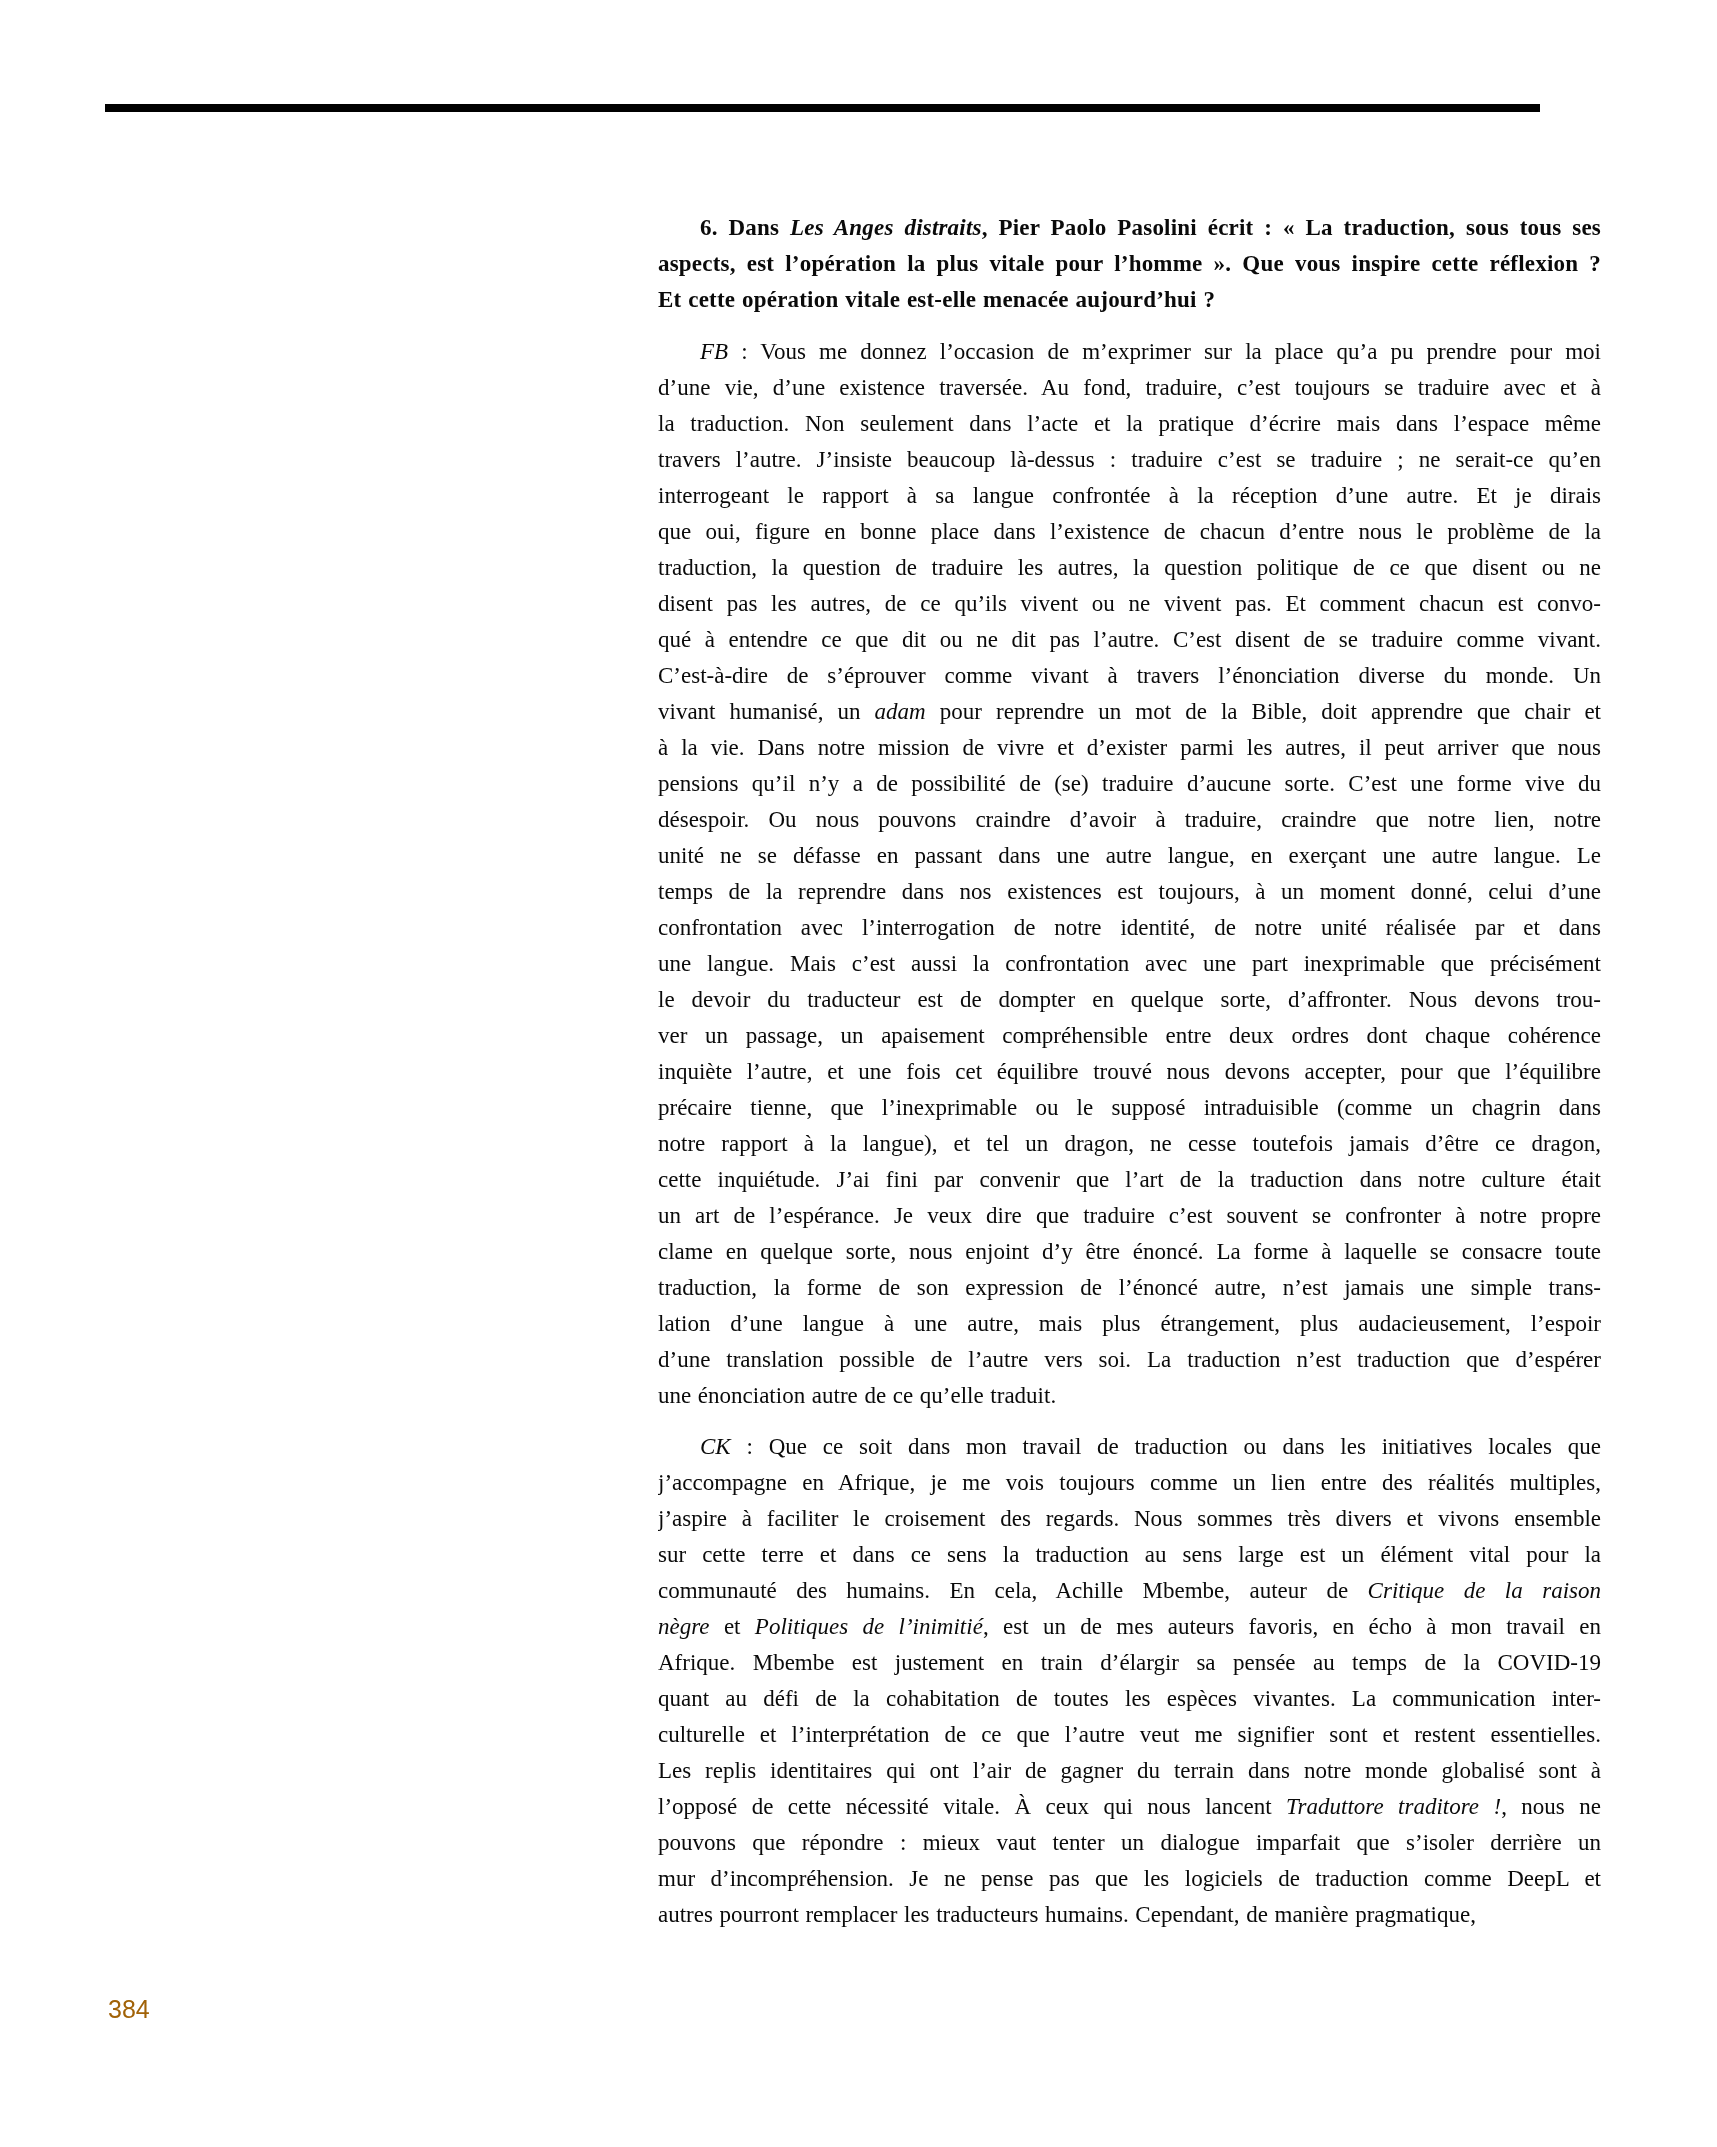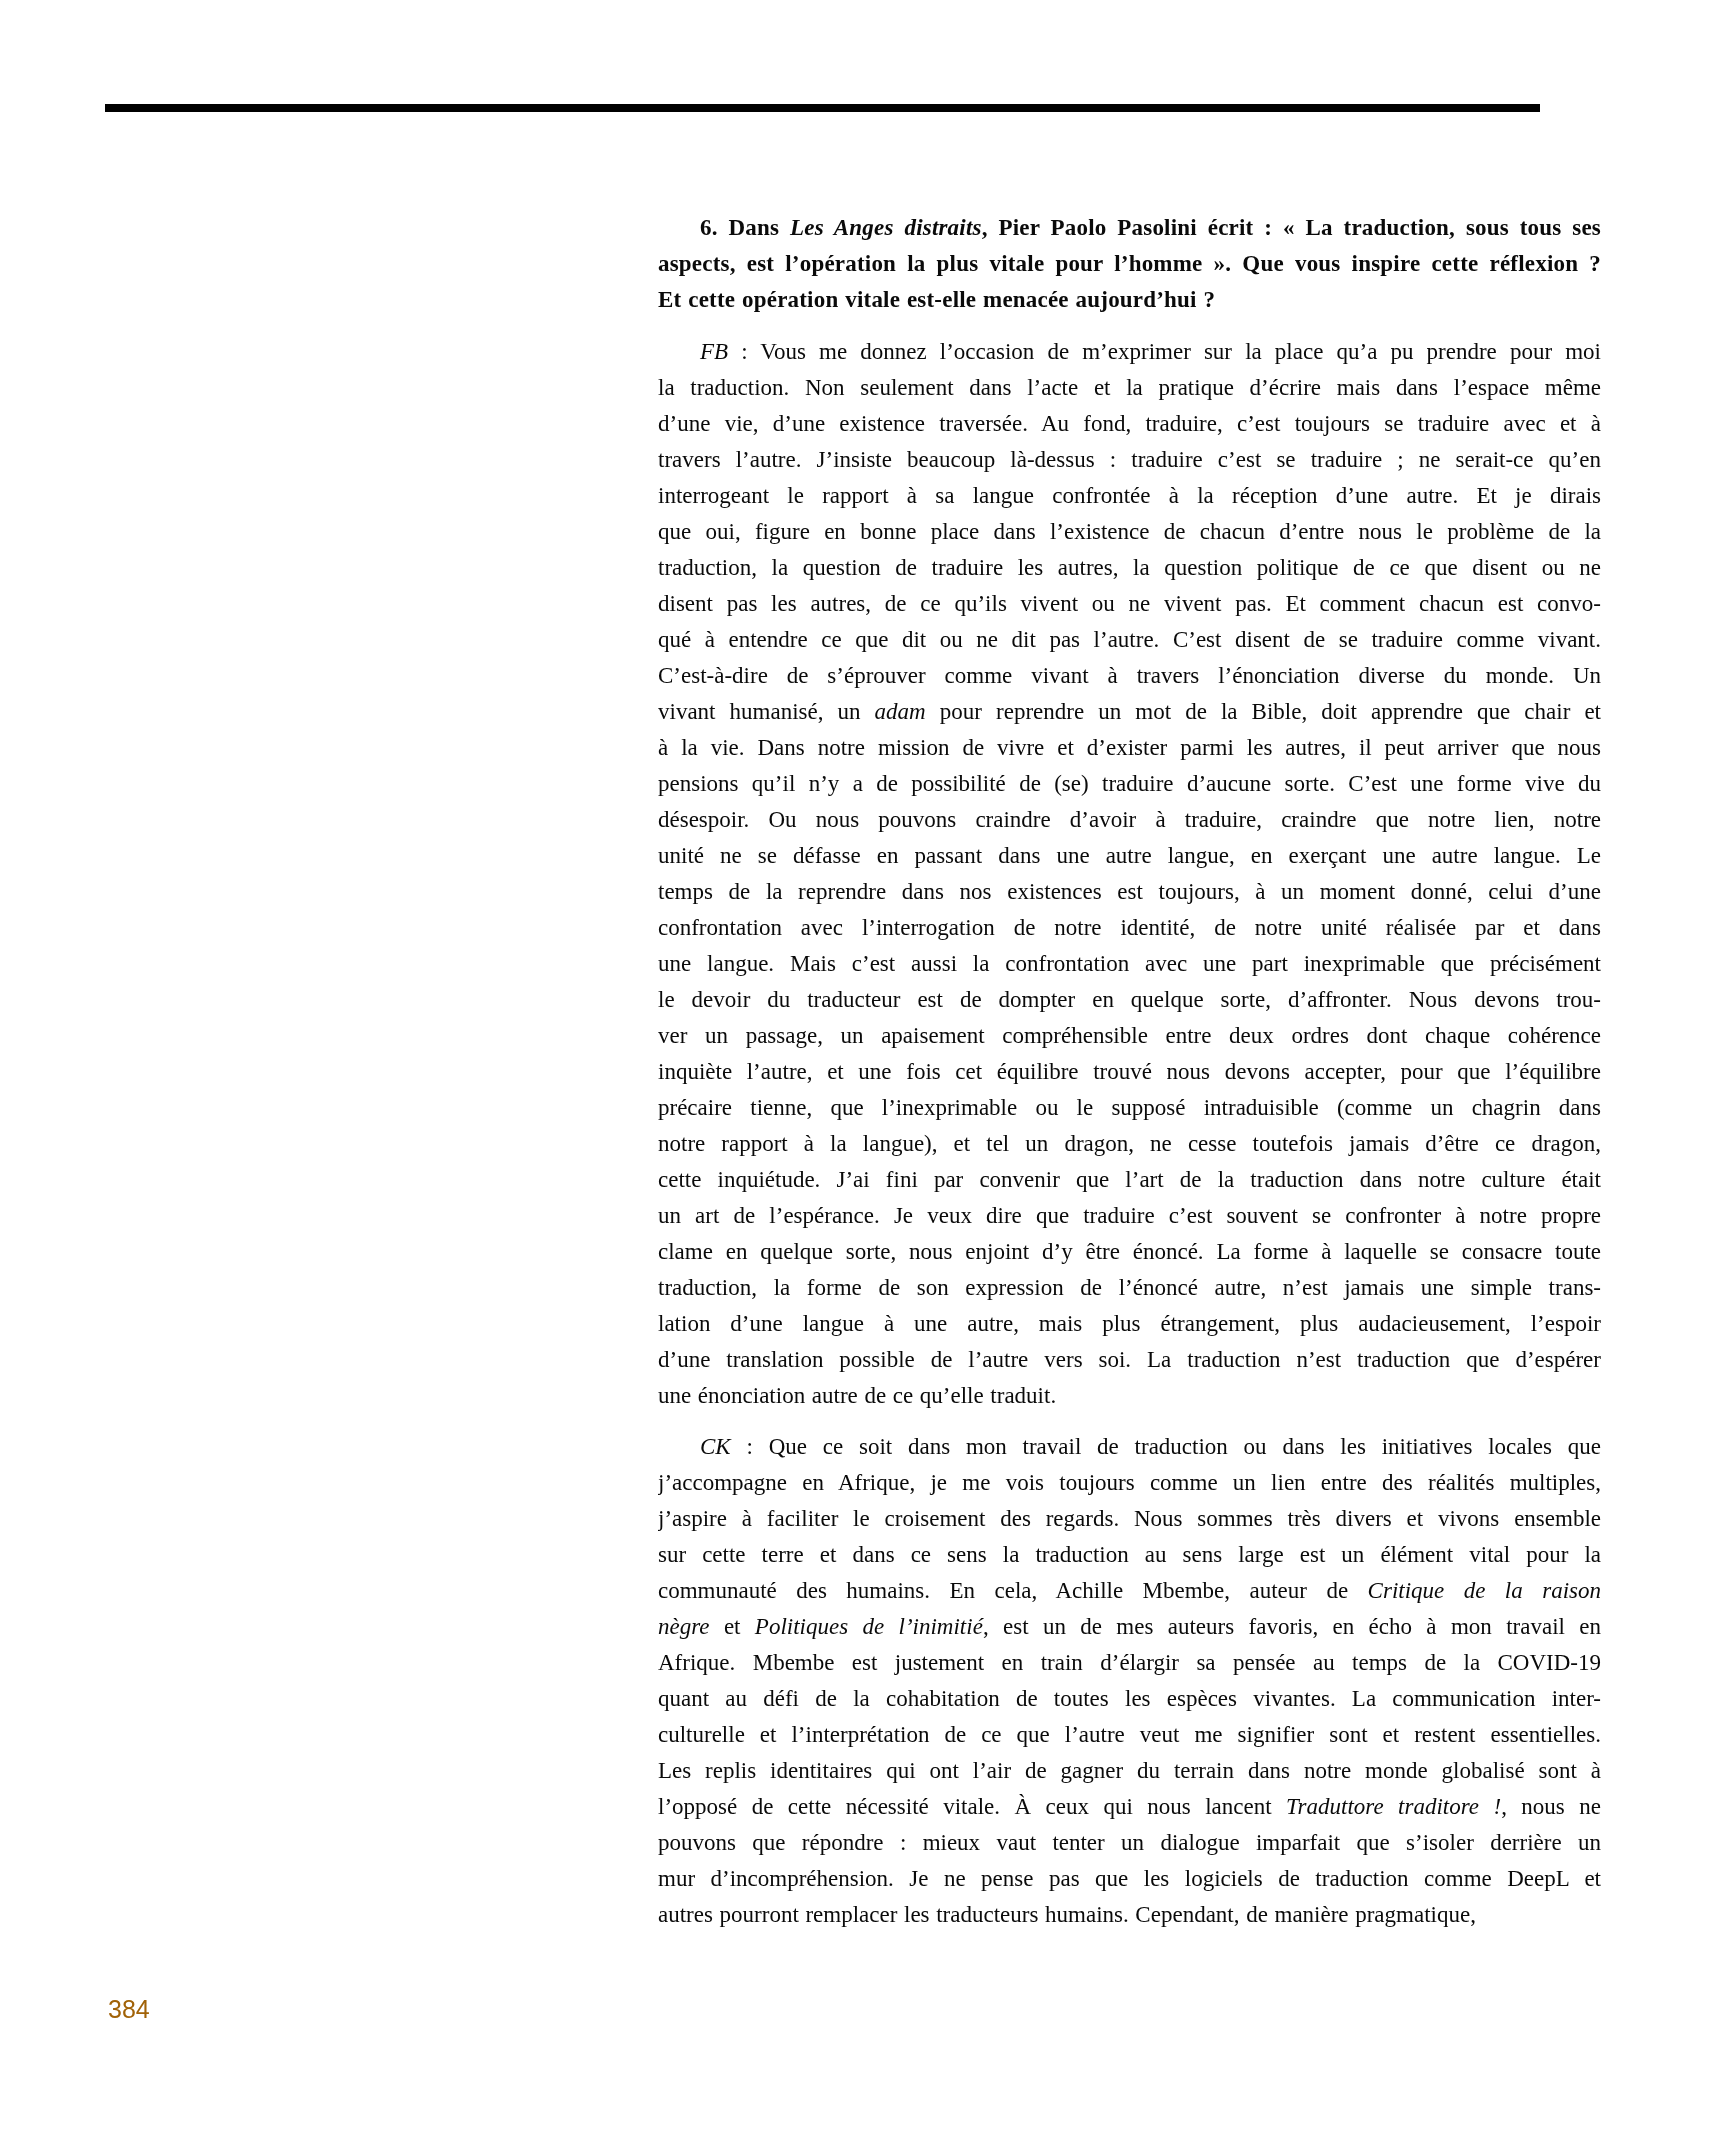--- a/index.html
+++ b/index.html
@@ -55,22 +55,22 @@
   <div class="top-rule"></div>
 
   <main class="content">
     <section class="text-block block-question">
         <div class="line first"><span>6. Dans </span><span class="it">Les Anges distraits</span><span>, Pier Paolo Pasolini écrit : « La traduction, sous tous ses</span></div>
         <div class="line"><span>aspects, est l’opération la plus vitale pour l’homme ». Que vous inspire cette réflexion ?</span></div>
         <div class="line last"><span>Et cette opération vitale est-elle menacée aujourd’hui ?</span></div>
       </section>
     <section class="text-block block-answer">
         <div class="line first"><span class="it">FB</span><span> : Vous me donnez l’occasion de m’exprimer sur la place qu’a pu prendre pour moi</span></div>
+        <div class="line"><span>d’une vie, d’une existence traversée. Au fond, traduire, c’est toujours se traduire avec et à</span></div>
         <div class="line"><span>la traduction. Non seulement dans l’acte et la pratique d’écrire mais dans l’espace même</span></div>
-        <div class="line"><span>d’une vie, d’une existence traversée. Au fond, traduire, c’est toujours se traduire avec et à</span></div>
         <div class="line"><span>travers l’autre. J’insiste beaucoup là-dessus : traduire c’est se traduire ; ne serait-ce qu’en</span></div>
         <div class="line"><span>interrogeant le rapport à sa langue confrontée à la réception d’une autre. Et je dirais</span></div>
         <div class="line"><span>que oui, figure en bonne place dans l’existence de chacun d’entre nous le problème de la</span></div>
         <div class="line"><span>traduction, la question de traduire les autres, la question politique de ce que disent ou ne</span></div>
         <div class="line"><span>disent pas les autres, de ce qu’ils vivent ou ne vivent pas. Et comment chacun est convo-</span></div>
         <div class="line"><span>qué à entendre ce que dit ou ne dit pas l’autre. C’est disent de se traduire comme vivant.</span></div>
         <div class="line"><span>C’est-à-dire de s’éprouver comme vivant à travers l’énonciation diverse du monde. Un</span></div>
         <div class="line"><span>vivant humanisé, un </span><span class="it">adam</span><span> pour reprendre un mot de la Bible, doit apprendre que chair et</span></div>
         <div class="line"><span>à la vie. Dans notre mission de vivre et d’exister parmi les autres, il peut arriver que nous</span></div>
         <div class="line"><span>pensions qu’il n’y a de possibilité de (se) traduire d’aucune sorte. C’est une forme vive du</span></div>

